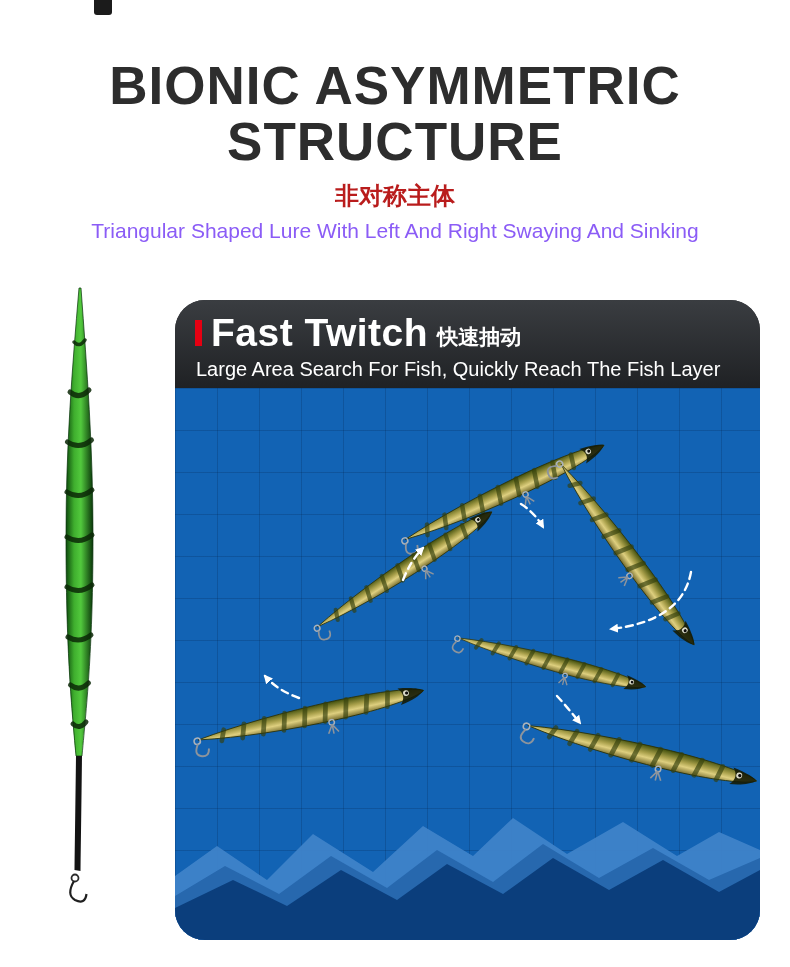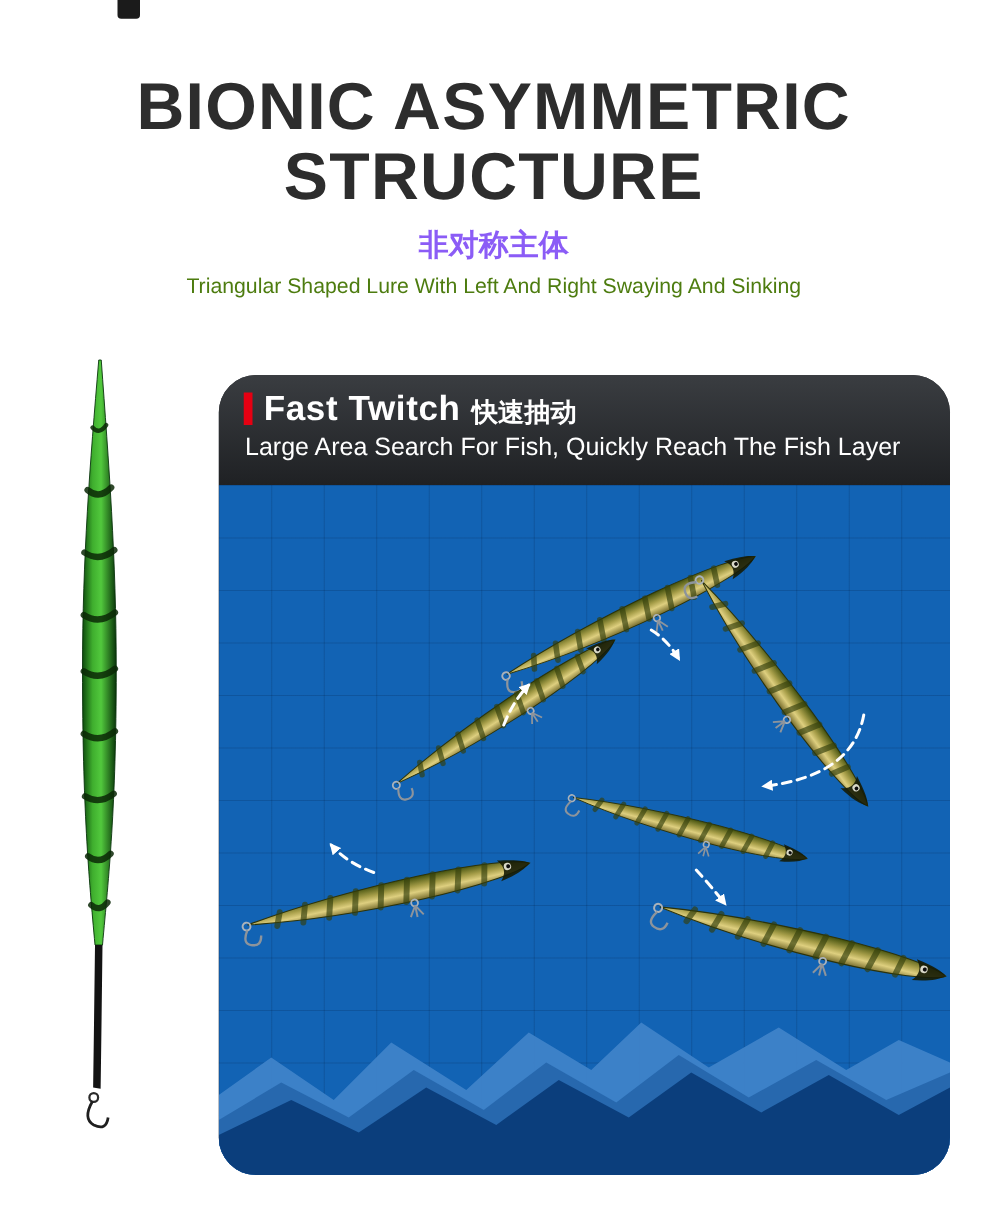--- a/index.html
+++ b/index.html
@@ -3,33 +3,33 @@
 <meta charset="utf-8">
 <style>
   html,body{margin:0;padding:0;background:#ffffff;}
   .page{
     position:relative;width:790px;height:967px;background:#fff;overflow:hidden;
     font-family:"Liberation Sans","DejaVu Sans",sans-serif;
   }
   .corner-mark{position:absolute;left:94px;top:0;width:18px;height:15px;background:#1b1b1b;border-radius:0 0 3px 3px;}
   .hero{position:absolute;top:58px;left:0;width:100%;text-align:center;}
   .title-line{font-size:53px;font-weight:800;color:var(--title-text,#2d2d2d);line-height:1.06;letter-spacing:1px;}
-  .sub-cn{margin-top:10px;font-size:24px;font-weight:700;color:#8b5cf6;}
-  .sub-en{margin-top:7px;font-size:17px;color:#4d7c0f;}
+  .sub-cn{margin-top:10px;font-size:24px;font-weight:700;color:#b91c1c;}
+  .sub-en{margin-top:7px;font-size:21px;color:#8b5cf6;}
 
   .left-lure{position:absolute;left:46px;top:286px;width:64px;height:625px;}
 
   .panel{
     position:absolute;left:175px;top:300px;width:585px;height:640px;
     border-radius:30px;overflow:hidden;background:var(--header-dark,#2b2d30);
   }
   .panel-head{height:88px;background:linear-gradient(180deg,#3a3d41,#1f2124);padding:13px 18px 0 20px;box-sizing:border-box;}
   .head-row{display:flex;align-items:center;gap:9px;}
   .red-bar{width:7px;height:26px;background:var(--accent-red,#e60012);display:inline-block;flex:0 0 auto;}
-  .head-en{font-size:28px;font-weight:800;color:#fff;letter-spacing:.5px;line-height:1;}
+  .head-en{font-size:39px;font-weight:800;color:#fff;letter-spacing:.5px;line-height:1;}
   .head-cn{font-size:21px;font-weight:700;color:#fff;margin-top:7px;line-height:1;}
   .head-sub{margin-top:6px;font-size:20px;color:#fff;padding-left:1px;}
 
   .water{
     position:absolute;left:0;top:88px;right:0;bottom:0;
     background-color:var(--water-blue,#1263b4);
     background-image:
       linear-gradient(to right, rgba(4,35,75,.22) 1px, transparent 1px),
       linear-gradient(to bottom, rgba(4,35,75,.22) 1px, transparent 1px);
     background-size:42px 42px;

